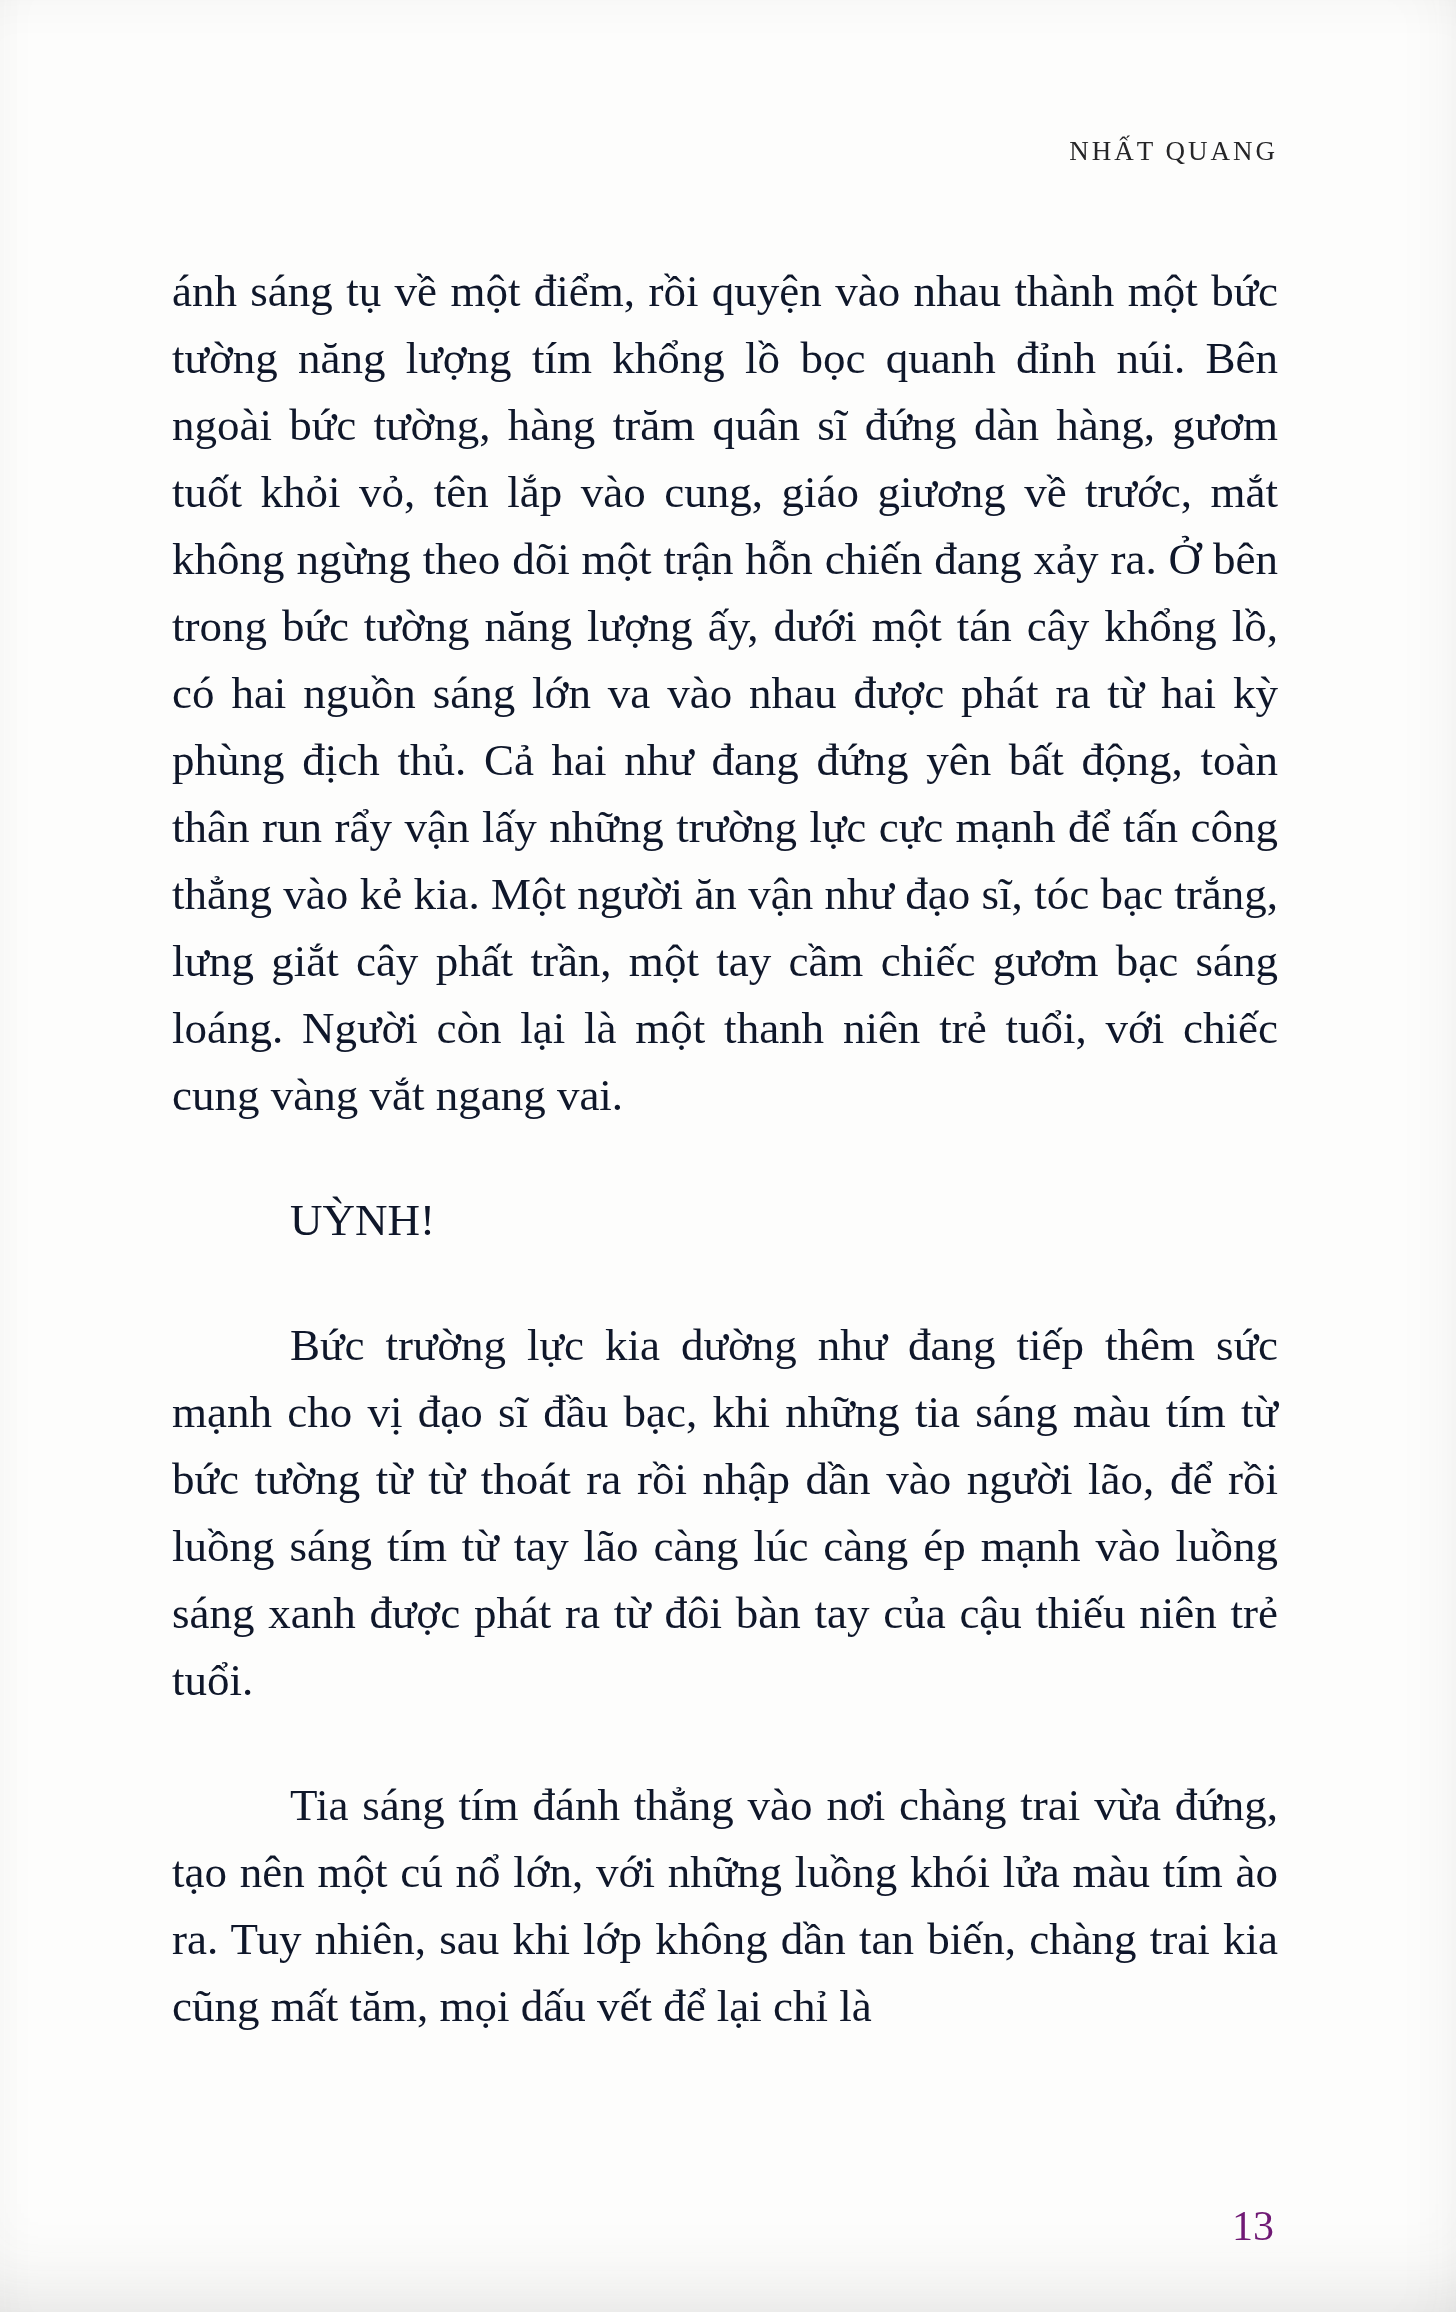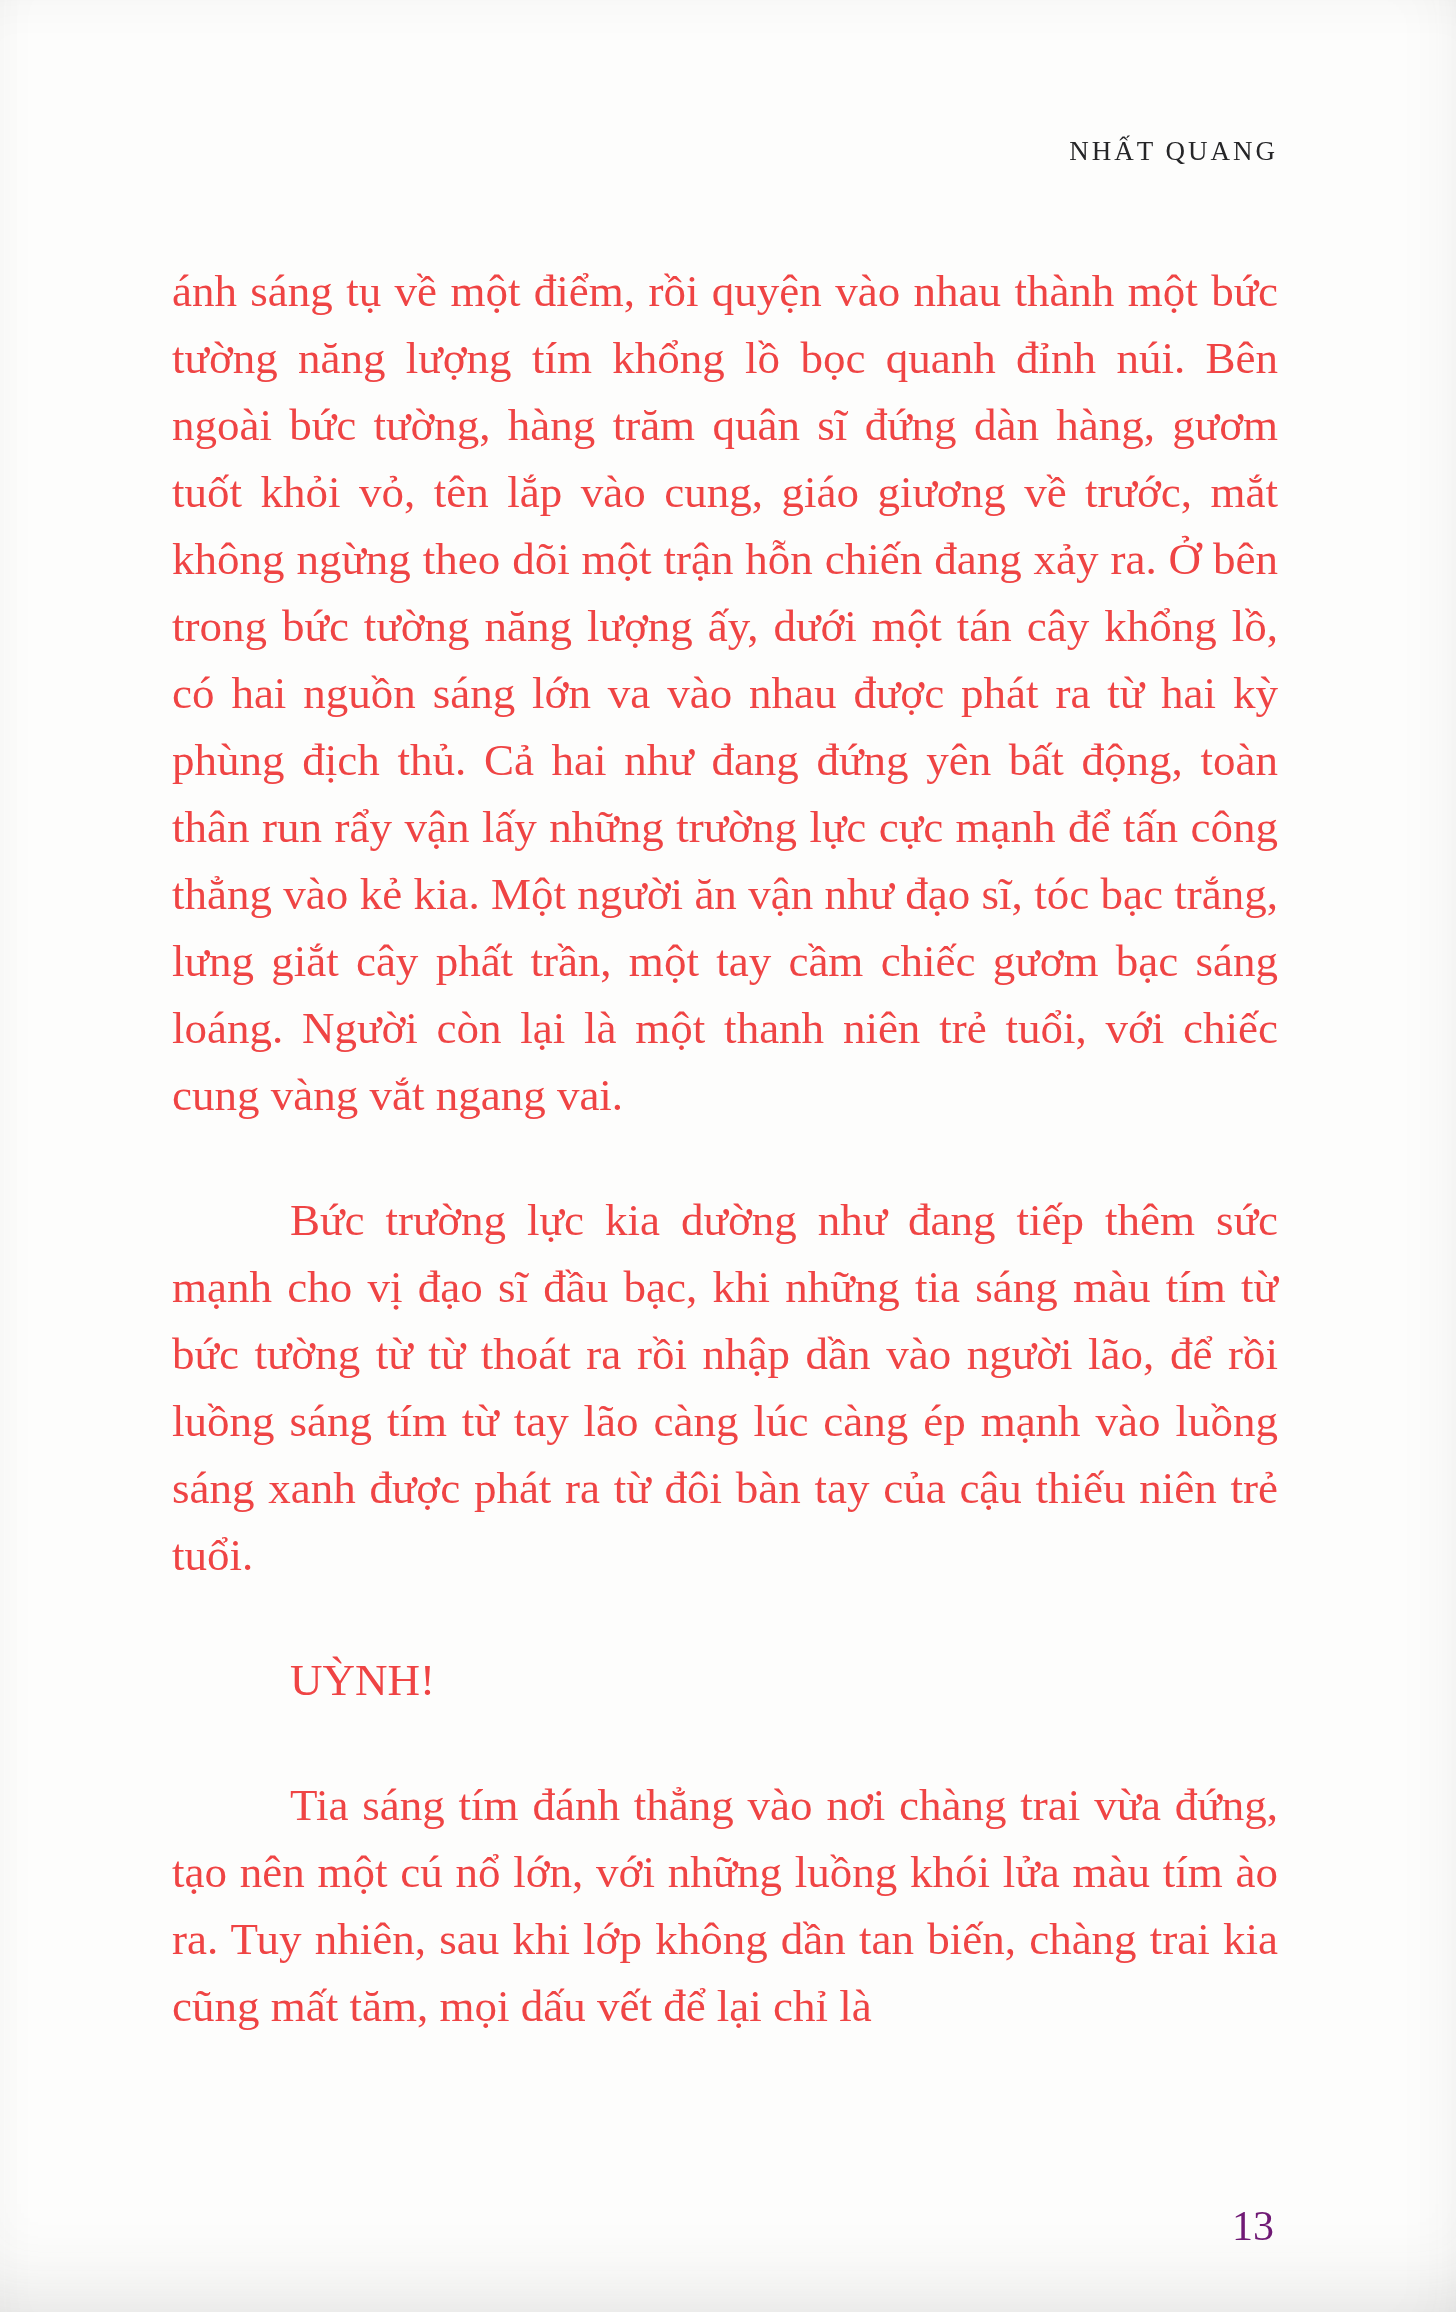--- a/index.html
+++ b/index.html
@@ -39,21 +39,21 @@
     text-align: left;
   }
   .text-block {
     position: absolute;
     top: 258px;
     left: 172px;
     right: 178px;
     text-align: justify;
     font-size: 45px;
     line-height: 67px;
-    color: #ef4444;
+    color: #0f172a;
   }
   .para {
     margin: 0;
     padding: 0;
   }
   .para + .para {
     margin-top: 58px;
   }
   .para.indent {
     text-indent: 118px;
@@ -70,20 +70,20 @@
 <body>
 
 <div class="page">
 
   <div class="running-head">
     <span>NHẤT QUANG</span>
   </div>
 
   <div class="text-block">
     <p class="para">ánh sáng tụ về một điểm, rồi quyện vào nhau thành một bức tường năng lượng tím khổng lồ bọc quanh đỉnh núi. Bên ngoài bức tường, hàng trăm quân sĩ đứng dàn hàng, gươm tuốt khỏi vỏ, tên lắp vào cung, giáo giương về trước, mắt không ngừng theo dõi một trận hỗn chiến đang xảy ra. Ở bên trong bức tường năng lượng ấy, dưới một tán cây khổng lồ, có hai nguồn sáng lớn va vào nhau được phát ra từ hai kỳ phùng địch thủ. Cả hai như đang đứng yên bất động, toàn thân run rẩy vận lấy những trường lực cực mạnh để tấn công thẳng vào kẻ kia. Một người ăn vận như đạo sĩ, tóc bạc trắng, lưng giắt cây phất trần, một tay cầm chiếc gươm bạc sáng loáng. Người còn lại là một thanh niên trẻ tuổi, với chiếc cung vàng vắt ngang vai.</p>
+    <p class="para indent">UỲNH!</p>
     <p class="para indent">Bức trường lực kia dường như đang tiếp thêm sức mạnh cho vị đạo sĩ đầu bạc, khi những tia sáng màu tím từ bức tường từ từ thoát ra rồi nhập dần vào người lão, để rồi luồng sáng tím từ tay lão càng lúc càng ép mạnh vào luồng sáng xanh được phát ra từ đôi bàn tay của cậu thiếu niên trẻ tuổi.</p>
-    <p class="para indent">UỲNH!</p>
     <p class="para indent">Tia sáng tím đánh thẳng vào nơi chàng trai vừa đứng, tạo nên một cú nổ lớn, với những luồng khói lửa màu tím ào ra. Tuy nhiên, sau khi lớp không dần tan biến, chàng trai kia cũng mất tăm, mọi dấu vết để lại chỉ là</p>
   </div>
 
   <div class="folio">13</div>
 
 </div>
 
 </body></html>

